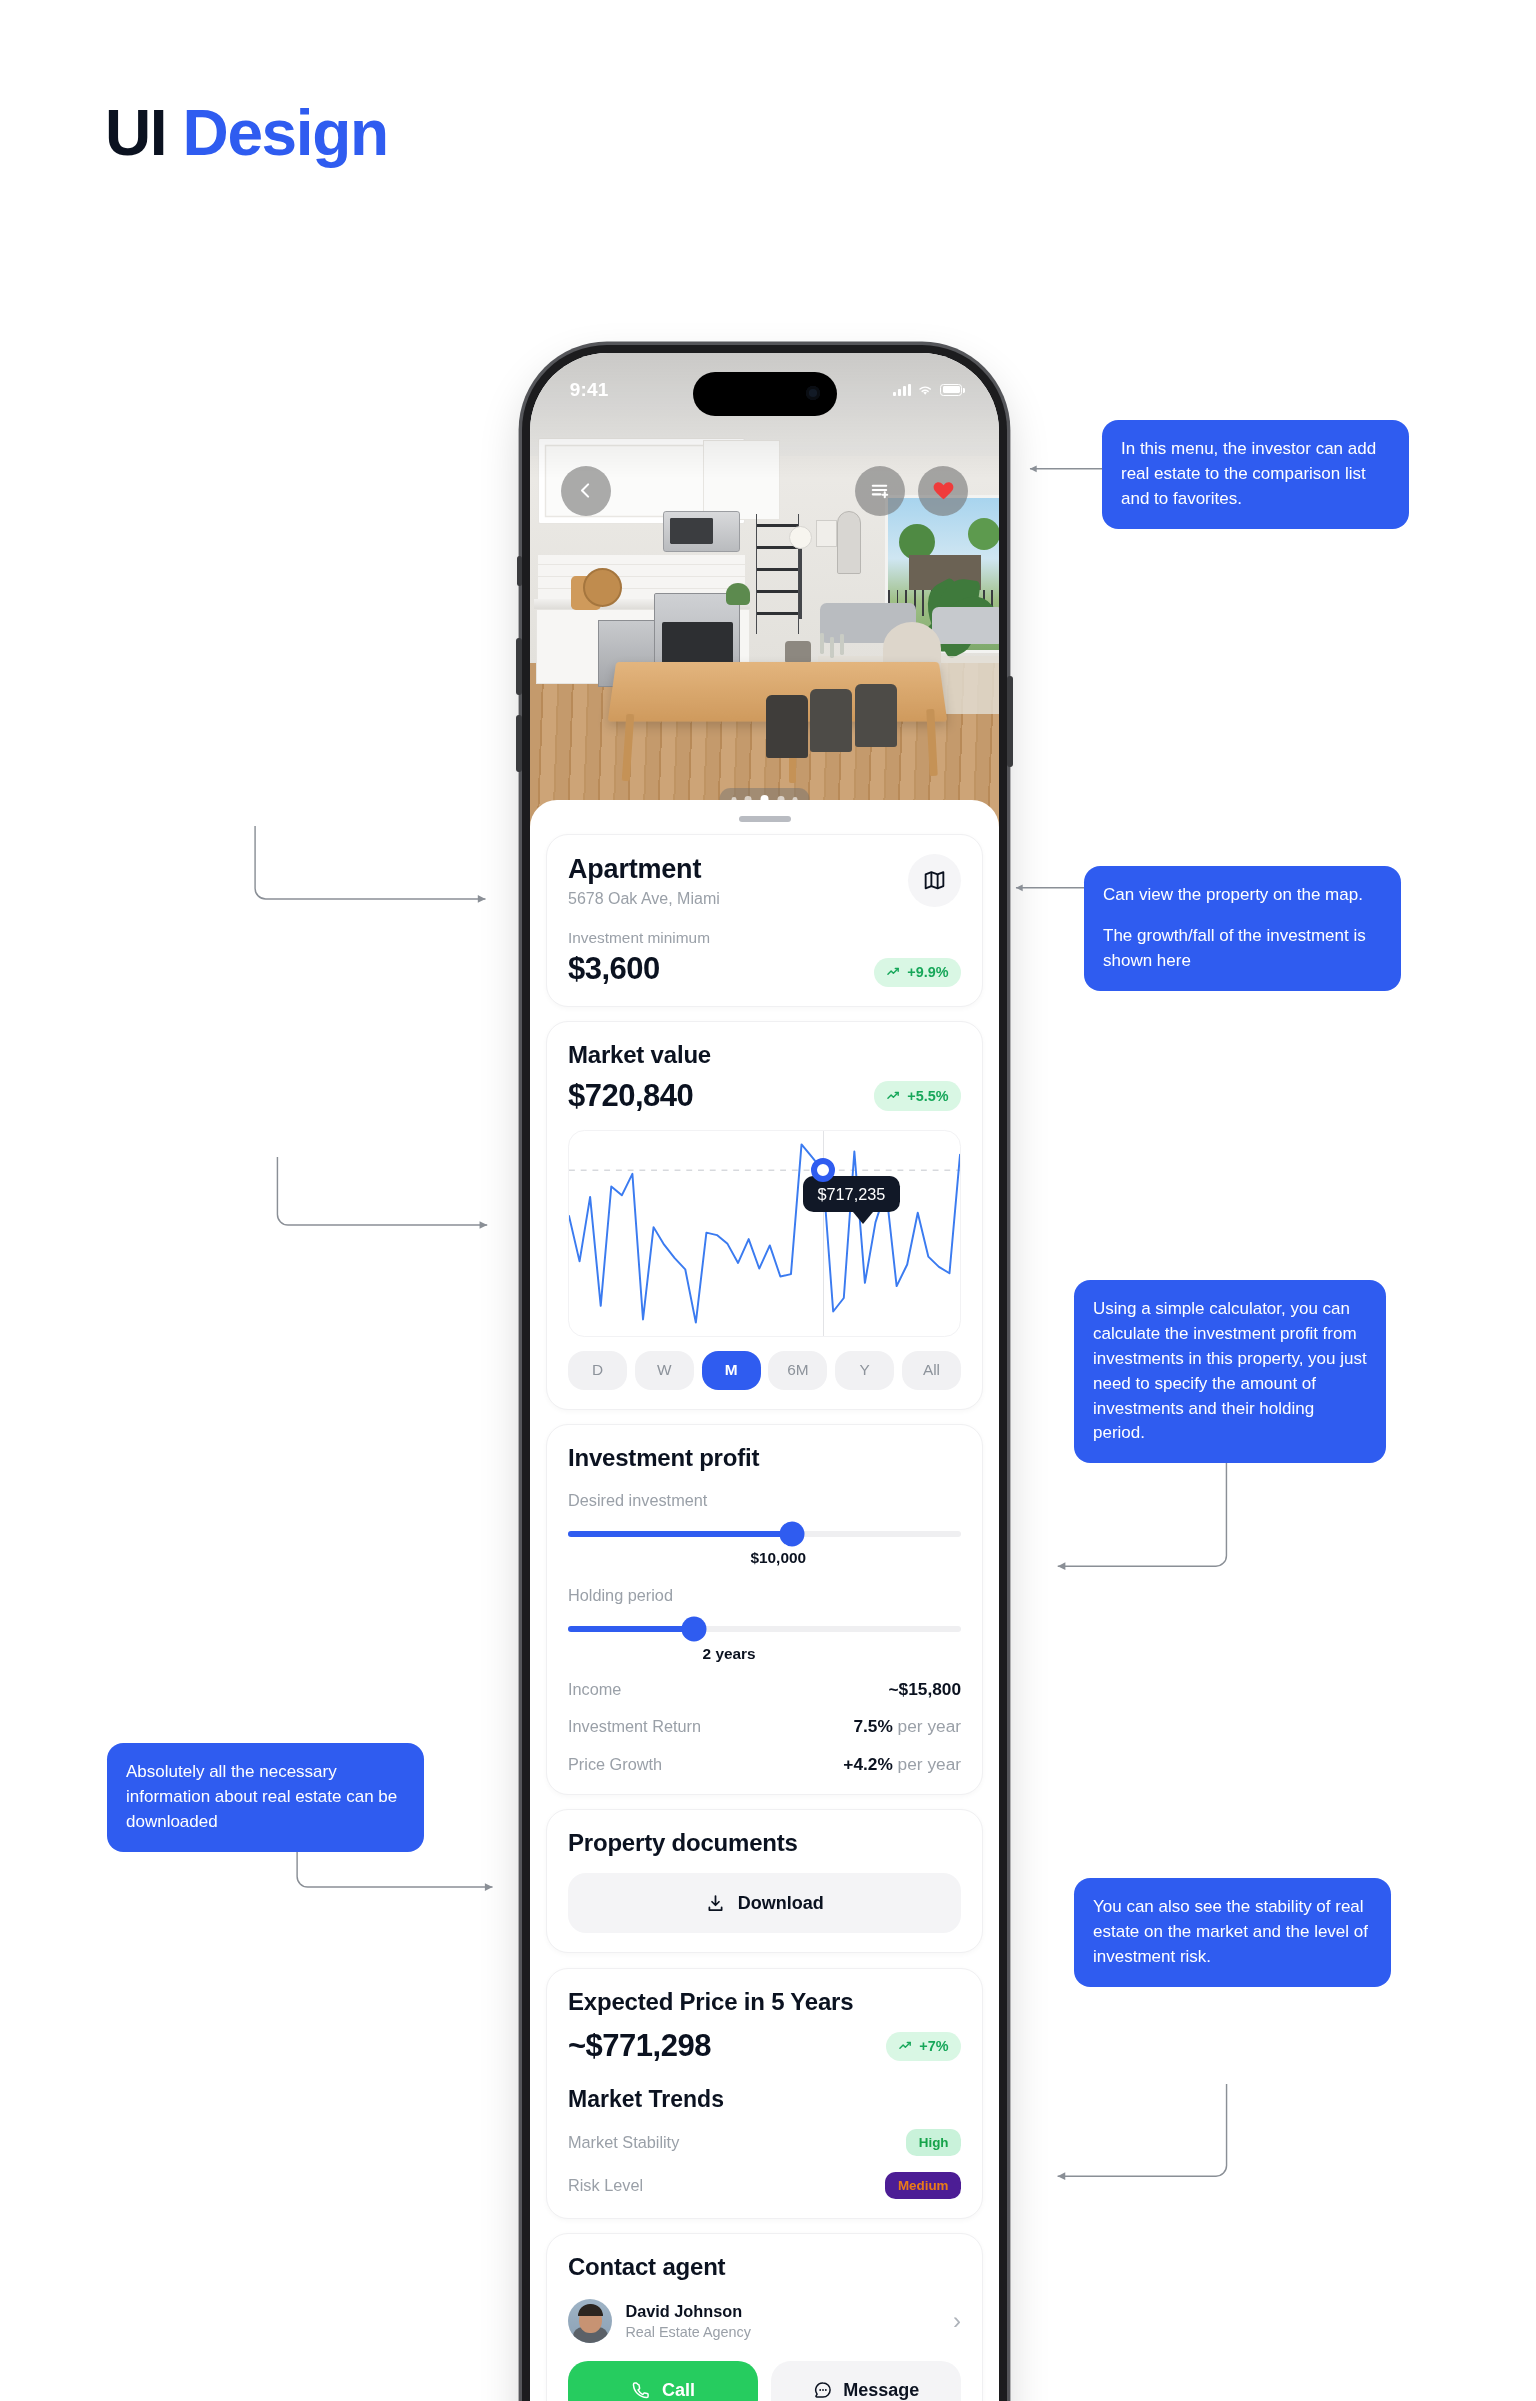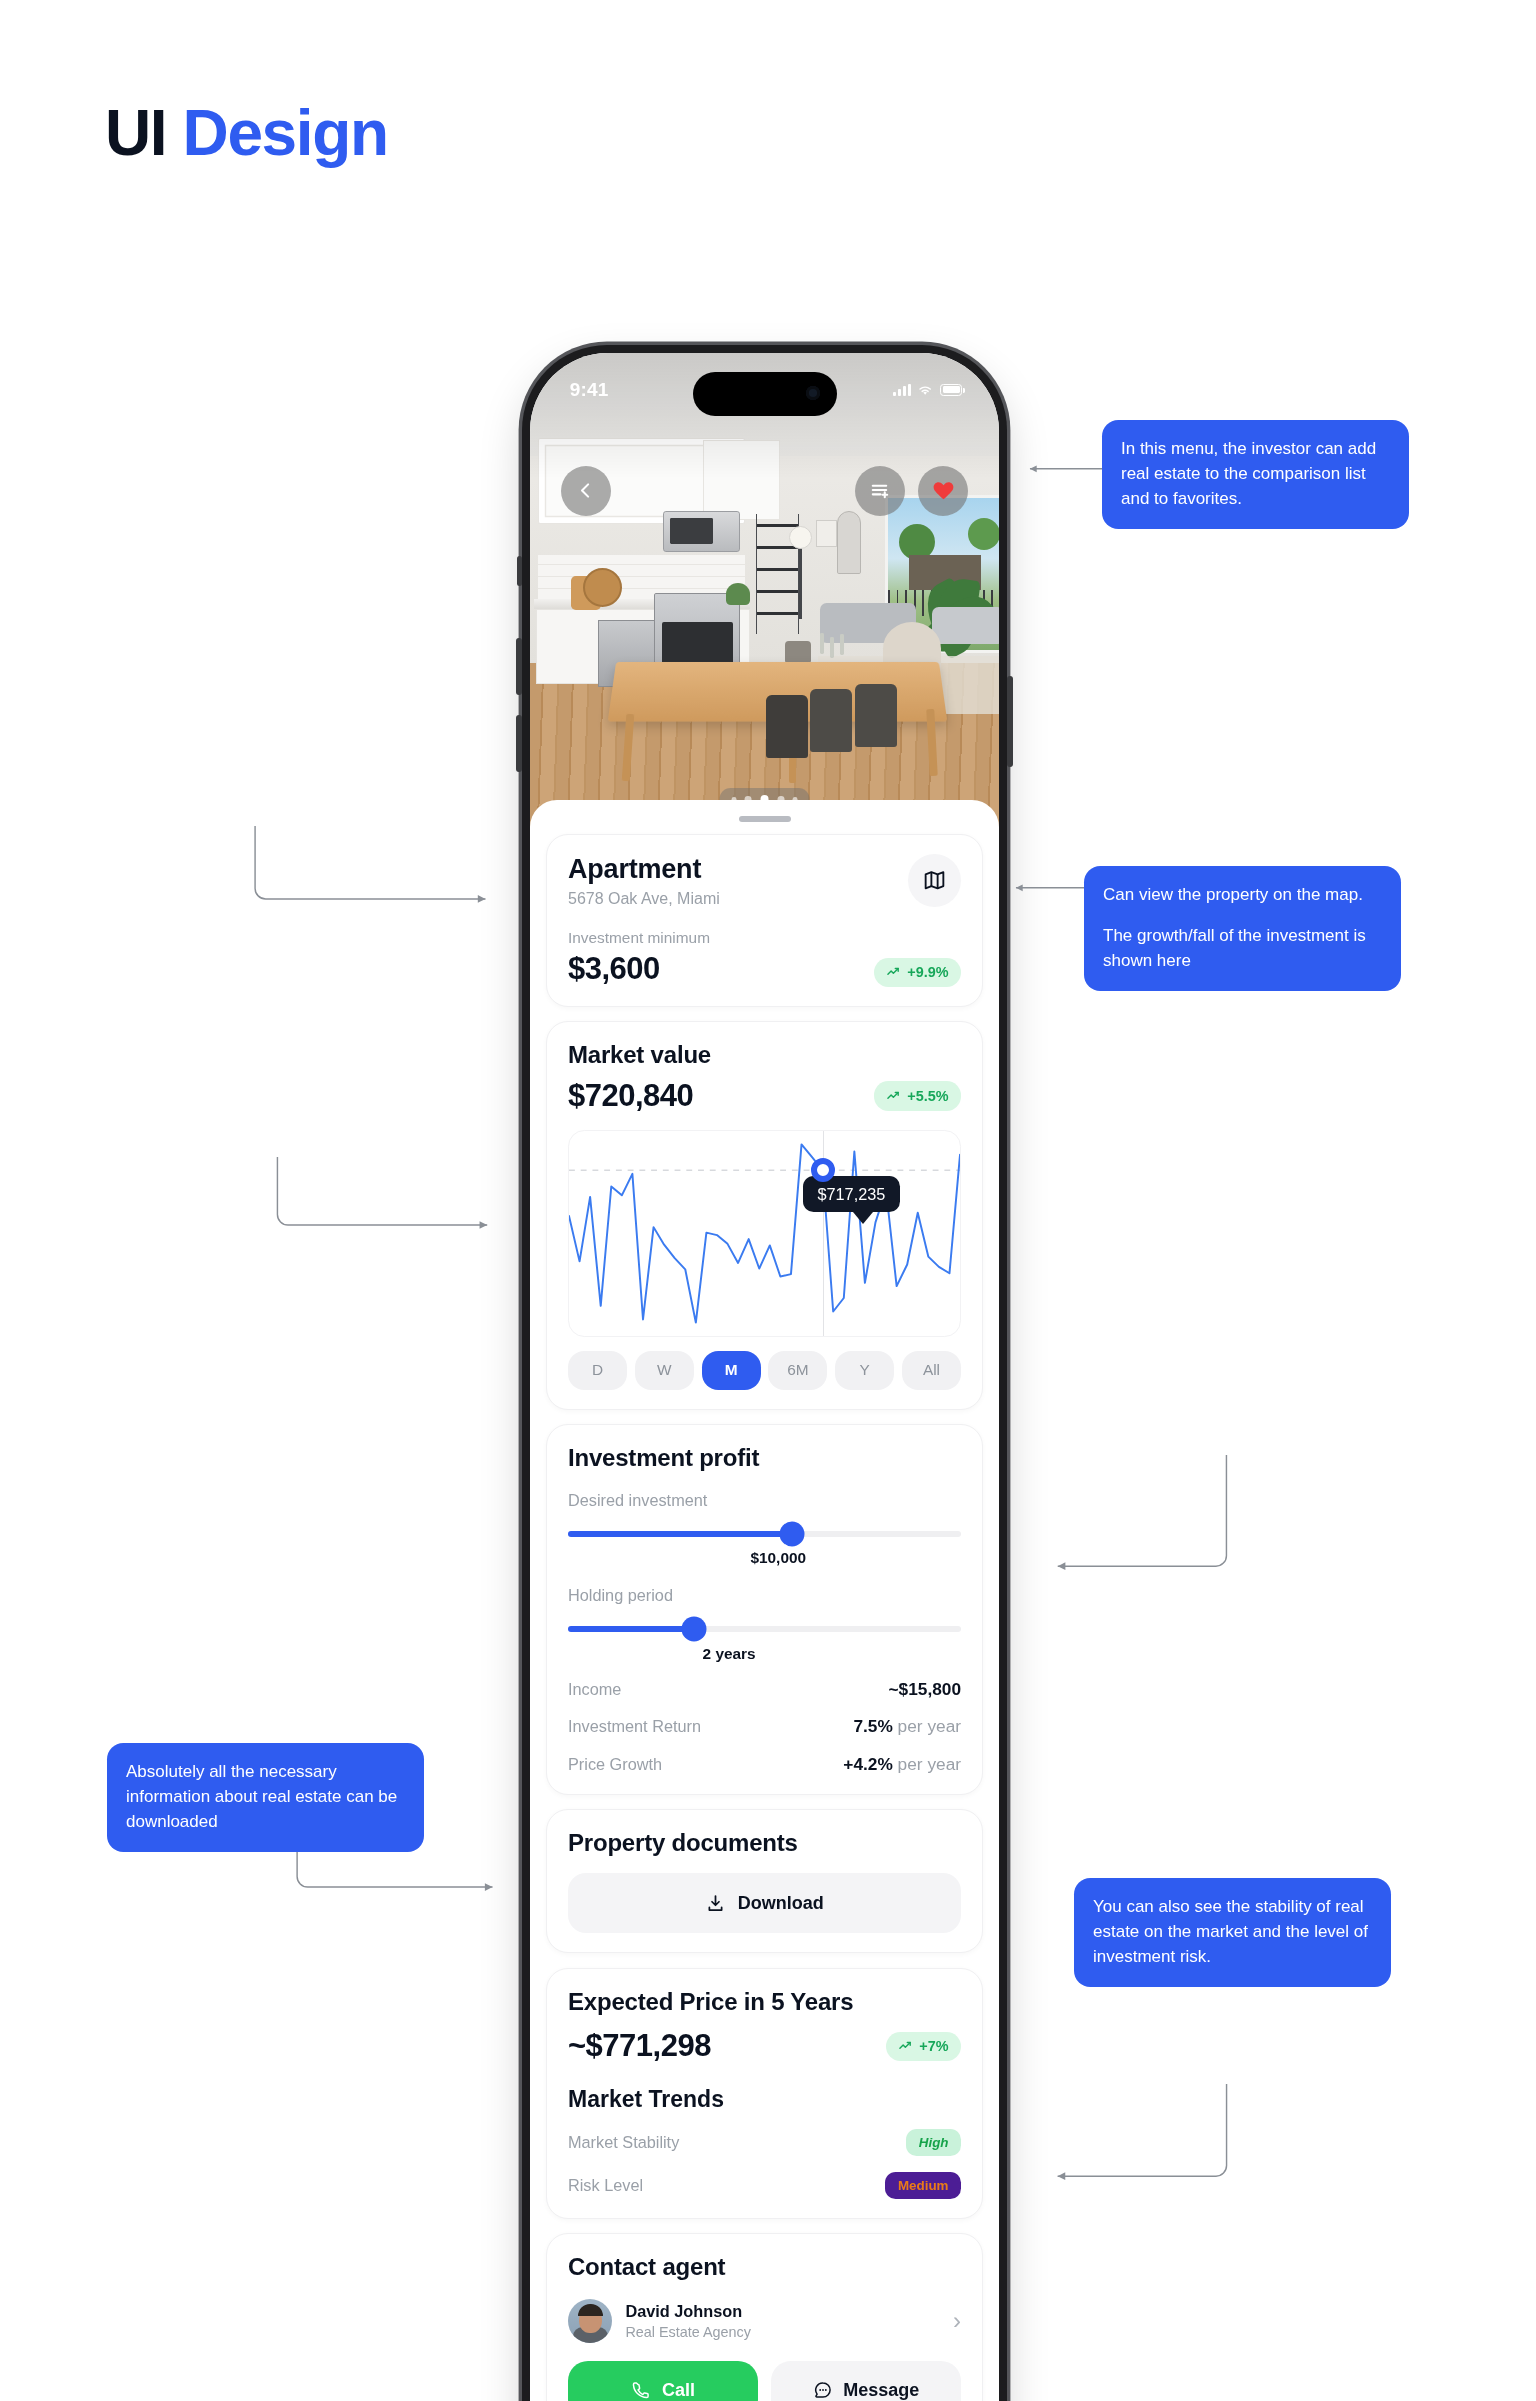--- a/index.html
+++ b/index.html
@@ -201,21 +201,21 @@
   .kv .v .unit { font-weight:400; color:#9aa0a8; }
 
   .dl-btn { margin-top:16.3px; height:60px; border-radius:18px; background:#f4f4f6;
      display:flex; align-items:center; justify-content:center; gap:11.5px;
      font-size:18px; font-weight:600; color:#0b1220; }
 
   .trend-title { font-size:23px; font-weight:700; color:#0b1220; margin-top:22px; }
   .trend-row { display:flex; justify-content:space-between; align-items:center; margin-top:16.3px; }
   .trend-row .k { font-size:16.3px; color:#9aa0a8; }
   .badge { font-size:13.4px; font-weight:600; border-radius:10.6px; padding:5.8px 12.5px; }
-  .badge.green { background:#c9f2da; color:#16a34a;font-style:italic; }
+  .badge.green { background:#c9f2da; color:#16a34a; }
   .badge.orange { background:#4c1d95; color:#ea7b17; }
 
   
   .agent { display:flex; align-items:center; gap:13.4px; margin-top:17.3px; }
   .avatar { width:44px; height:44px; border-radius:50%; flex:none; overflow:hidden; position:relative;
      background: linear-gradient(180deg,#9fb4c6 0%, #8ba0b4 100%); }
   .avatar .face { position:absolute; left:10.6px; top:8.6px; width:23px; height:26px; border-radius:50% 50% 46% 46%; background:#c79373; }
   .avatar .hair { position:absolute; left:9.6px; top:5.8px; width:25px; height:11.5px; border-radius:12.5px 12.5px 0 0; background:#2b2520; }
   .avatar .body { position:absolute; left:4.8px; bottom:0; width:35px; height:15.4px; border-radius:9.6px 9.6px 0 0; background:#5b6168; }
   .agent .nm { font-size:16.3px; font-weight:700; color:#0b1220; }
@@ -540,20 +540,23 @@
       </svg>
   </div>
 
   <div class="lead" style="left:274px; top:1157px;">
     <svg width="231" height="91" viewBox="0 0 480 190">
         <path d="M6 0 V120 a22 22 0 0 0 22 22 H444" stroke="#8a8f96" stroke-width="3" fill="none"></path>
         <path d="M444 142 l-16 -8 v16 z" fill="#8a8f96"></path>
       </svg>
   </div>
 
+  <div class="note" style="left:1074px; top:1280px; width:312px;">
+    <p>Using a simple calculator, you can calculate the investment profit from investments in this property, you just need to specify the amount of investments and their holding period.</p>
+  </div>
   <div class="lead" style="left:1043px; top:1455px;">
     <svg width="202" height="139" viewBox="0 0 420 290">
         <path d="M382 0 V210 a22 22 0 0 1 -22 22 H30" stroke="#8a8f96" stroke-width="3" fill="none"></path>
         <path d="M30 232 l16 -8 v16 z" fill="#8a8f96"></path>
       </svg>
   </div>
 
   <div class="note" style="left:107px; top:1743px; width:317px;">
     <p>Absolutely all the necessary information about real estate can be downloaded</p>
   </div>

